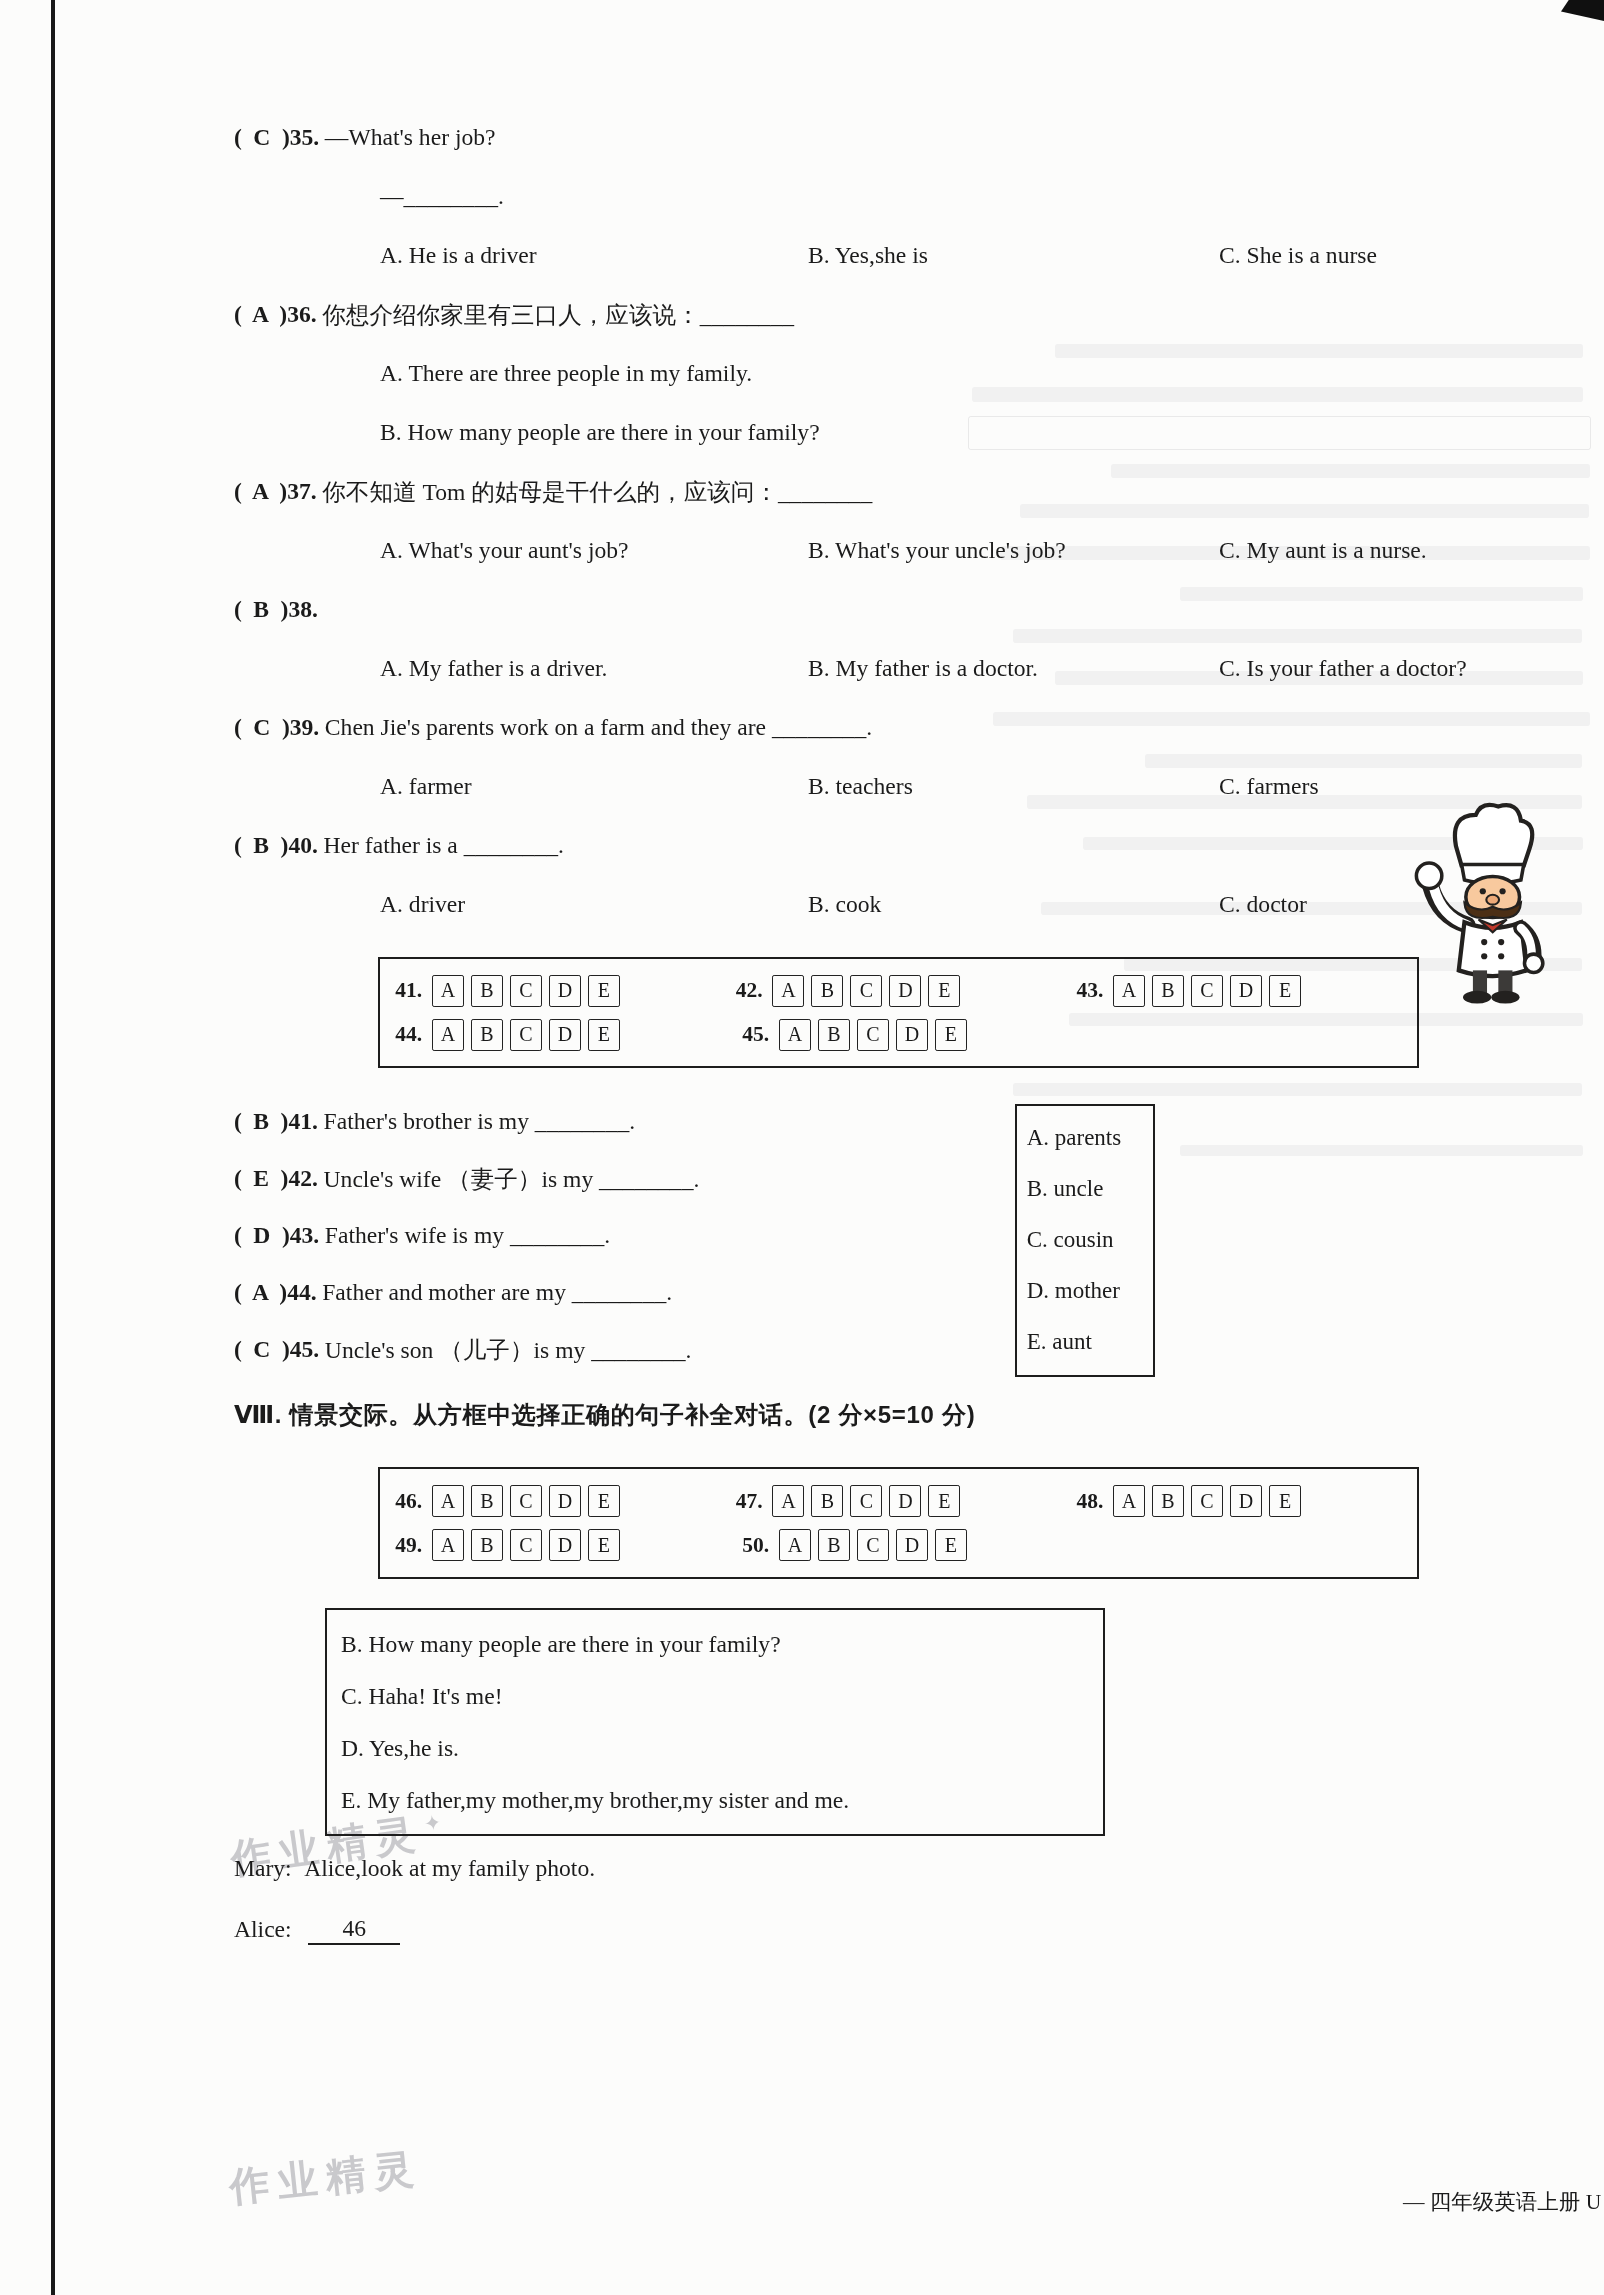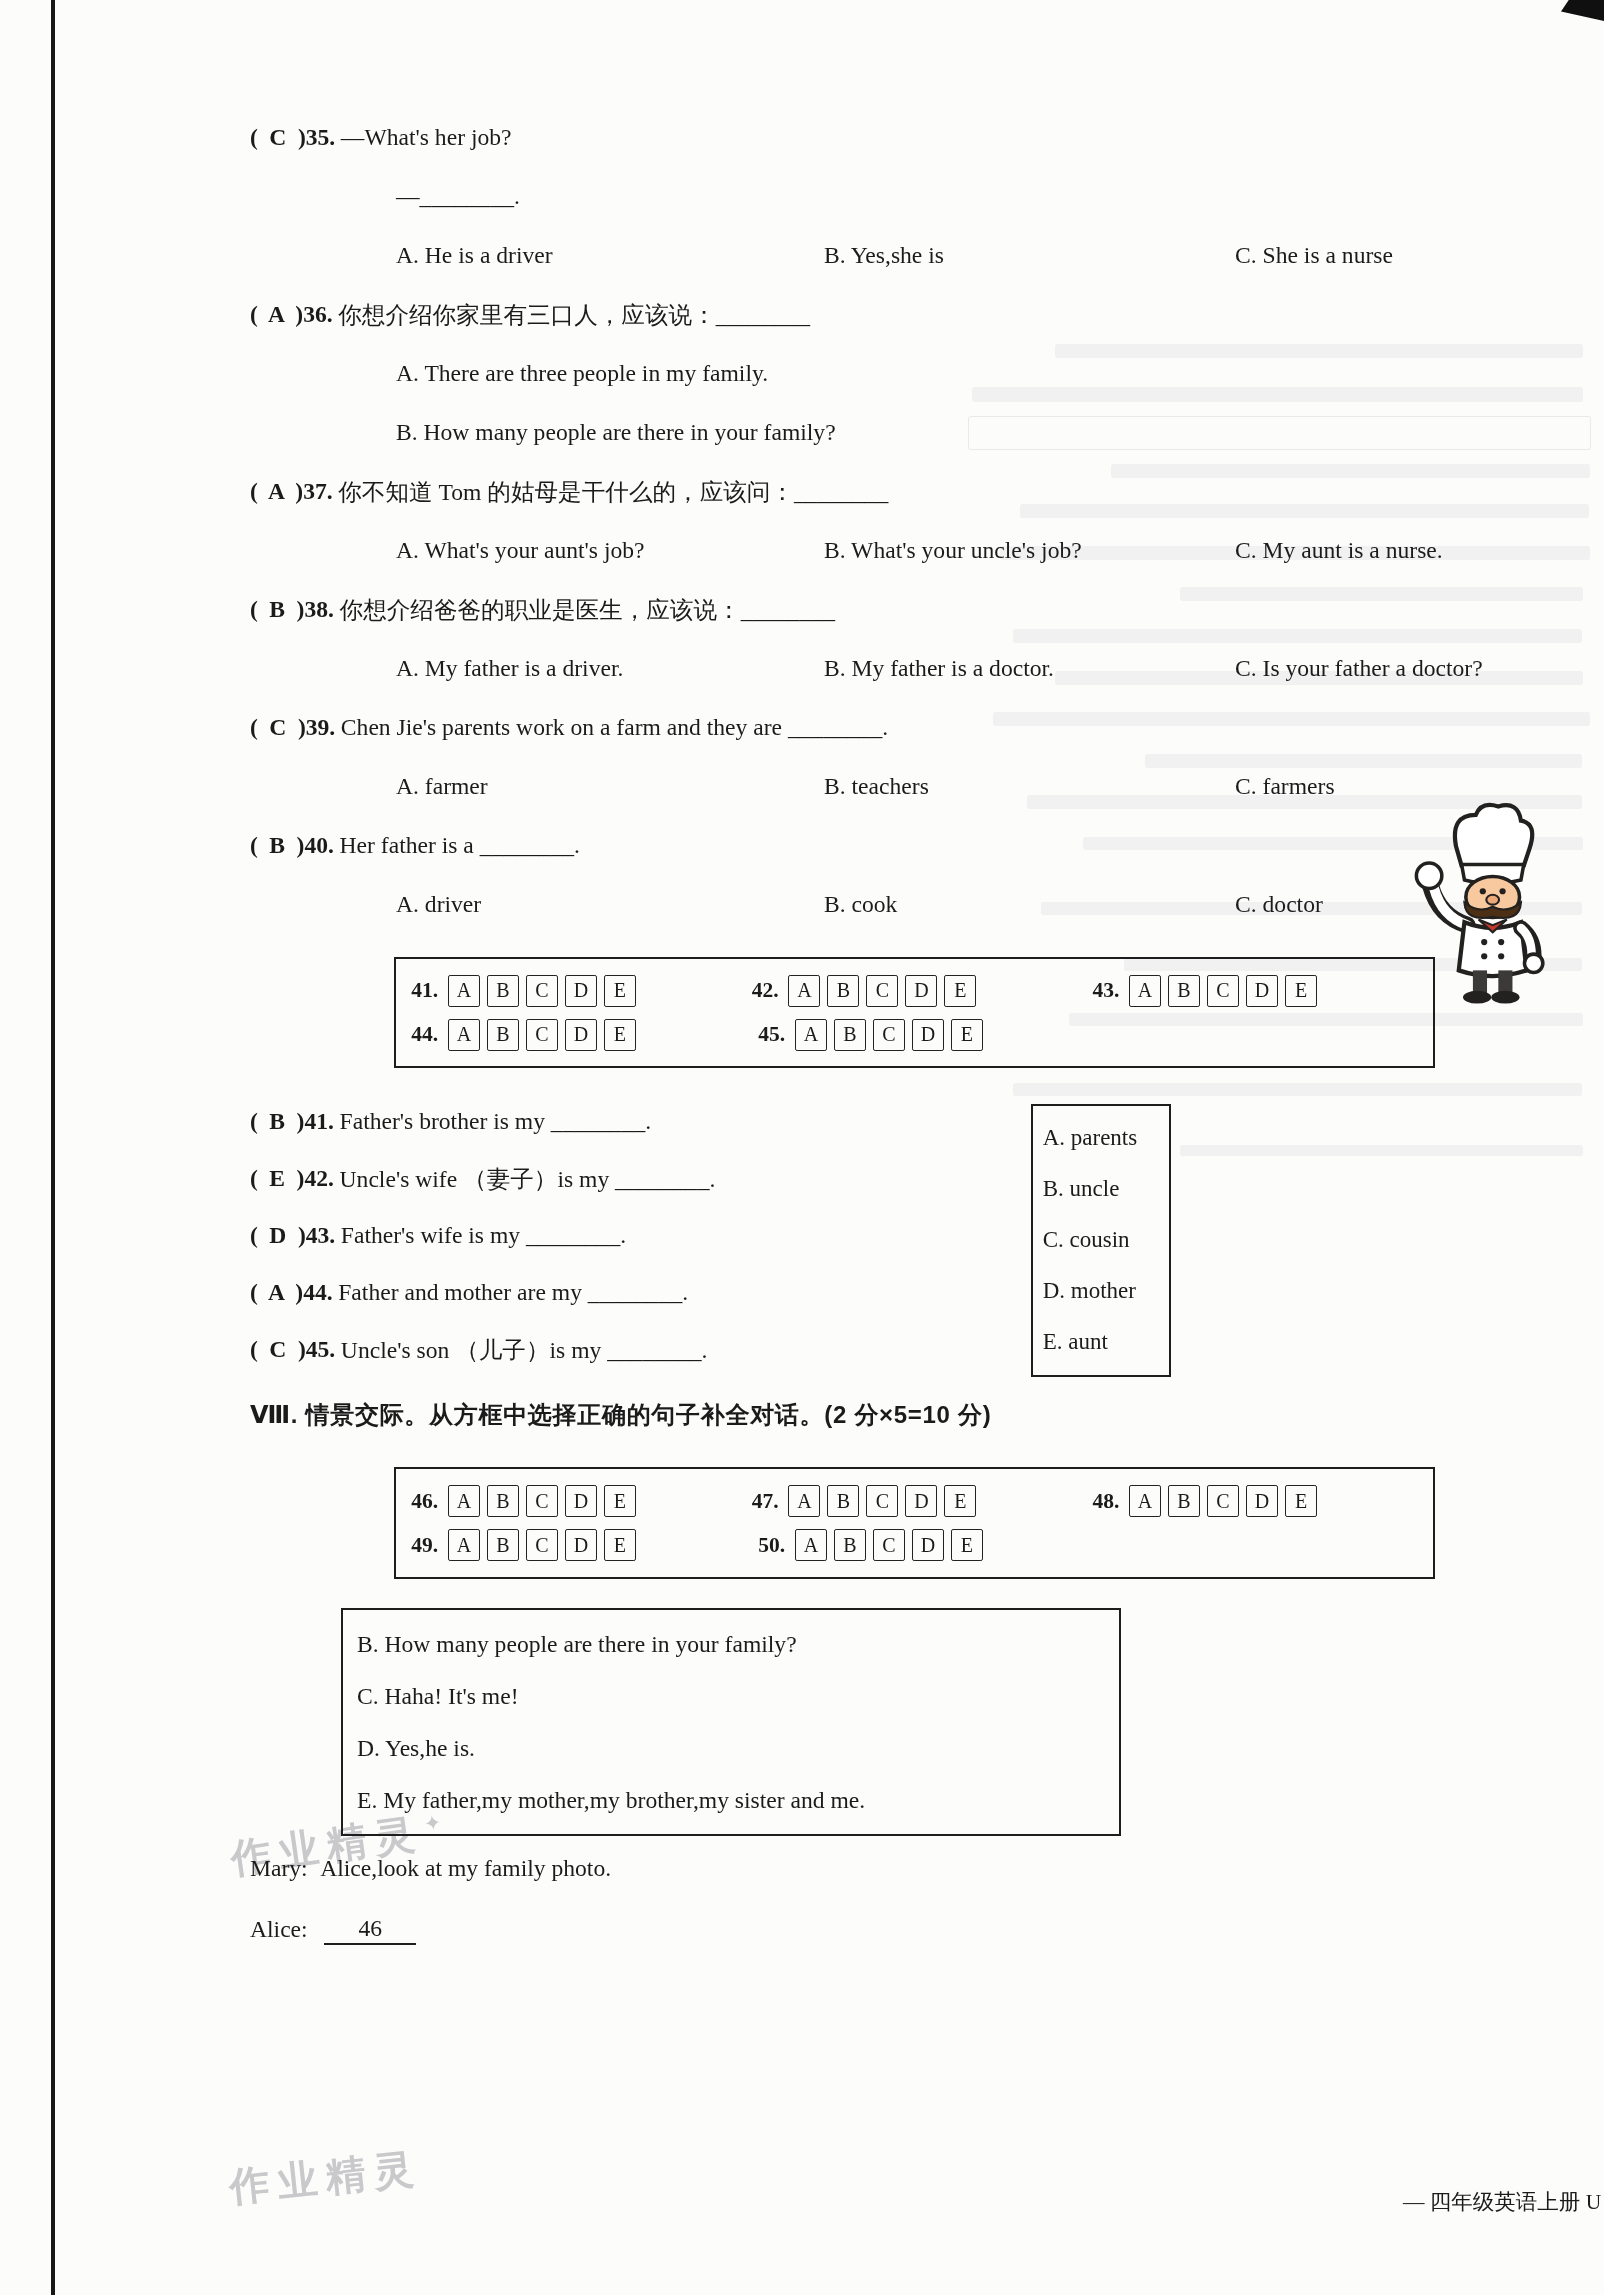--- a/index.html
+++ b/index.html
@@ -16,21 +16,21 @@
   .bl{position:absolute;background:rgba(105,105,115,0.07);border-radius:2.8px;}
   .blbox{position:absolute;background:transparent;border:1.4px solid rgba(105,105,115,0.13);border-radius:2.8px;}
   
   .wm{position:absolute;z-index:1;color:rgba(158,158,166,0.55);
     font-family:"Liberation Sans","DejaVu Sans",sans-serif;font-weight:bold;
     font-size:40px;letter-spacing:8.3px;transform:rotate(-8deg);white-space:nowrap;}
   .wm .star{font-size:21px;vertical-align:super;margin-left:2.8px;letter-spacing:0;}
   .wm1{left:230px;top:1817px;}
   .wm2{left:229px;top:2150px;transform:rotate(-6deg);}
   
-  .content{position:absolute;left:250px;top:108px;width:1333px;z-index:2;}
+  .content{position:absolute;left:234px;top:108px;width:1333px;z-index:2;}
   .line{height:59px;display:flex;align-items:center;font-size:23.6px;}
   .line82{height:57px;}
   .indent{padding-left:146px;}
   .prefix{font-weight:bold;word-spacing:5.6px;margin-right:5.6px;white-space:pre;}
   .optrow{padding-left:146px;}
   .opt{display:inline-block;}
   .optrow .opt:nth-child(1){width:428px;}
   .optrow .opt:nth-child(2){width:411px;}
   .optrow .opt:nth-child(3){flex:1;}
   .sec-title{height:59px;display:flex;align-items:center;
@@ -129,21 +129,20 @@
           <span class="prefix">( A )37.</span>
           <span class="stem">你不知道 Tom 的姑母是干什么的，应该问：________</span>
         </div>
         <div class="line optrow">
           <span class="opt">A. What's your aunt's job?</span>
           <span class="opt">B. What's your uncle's job?</span>
           <span class="opt">C. My aunt is a nurse.</span>
         </div>
         <div class="line">
           <span class="prefix">( B )38.</span>
-          <span class="stem">你想介绍爸爸的职业是医生，应该说：________</span>
         </div>
         <div class="line optrow">
           <span class="opt">A. My father is a driver.</span>
           <span class="opt">B. My father is a doctor.</span>
           <span class="opt">C. Is your father a doctor?</span>
         </div>
         <div class="line">
           <span class="prefix">( C )39.</span>
           <span class="stem">Chen Jie's parents work on a farm and they are ________.</span>
         </div>

